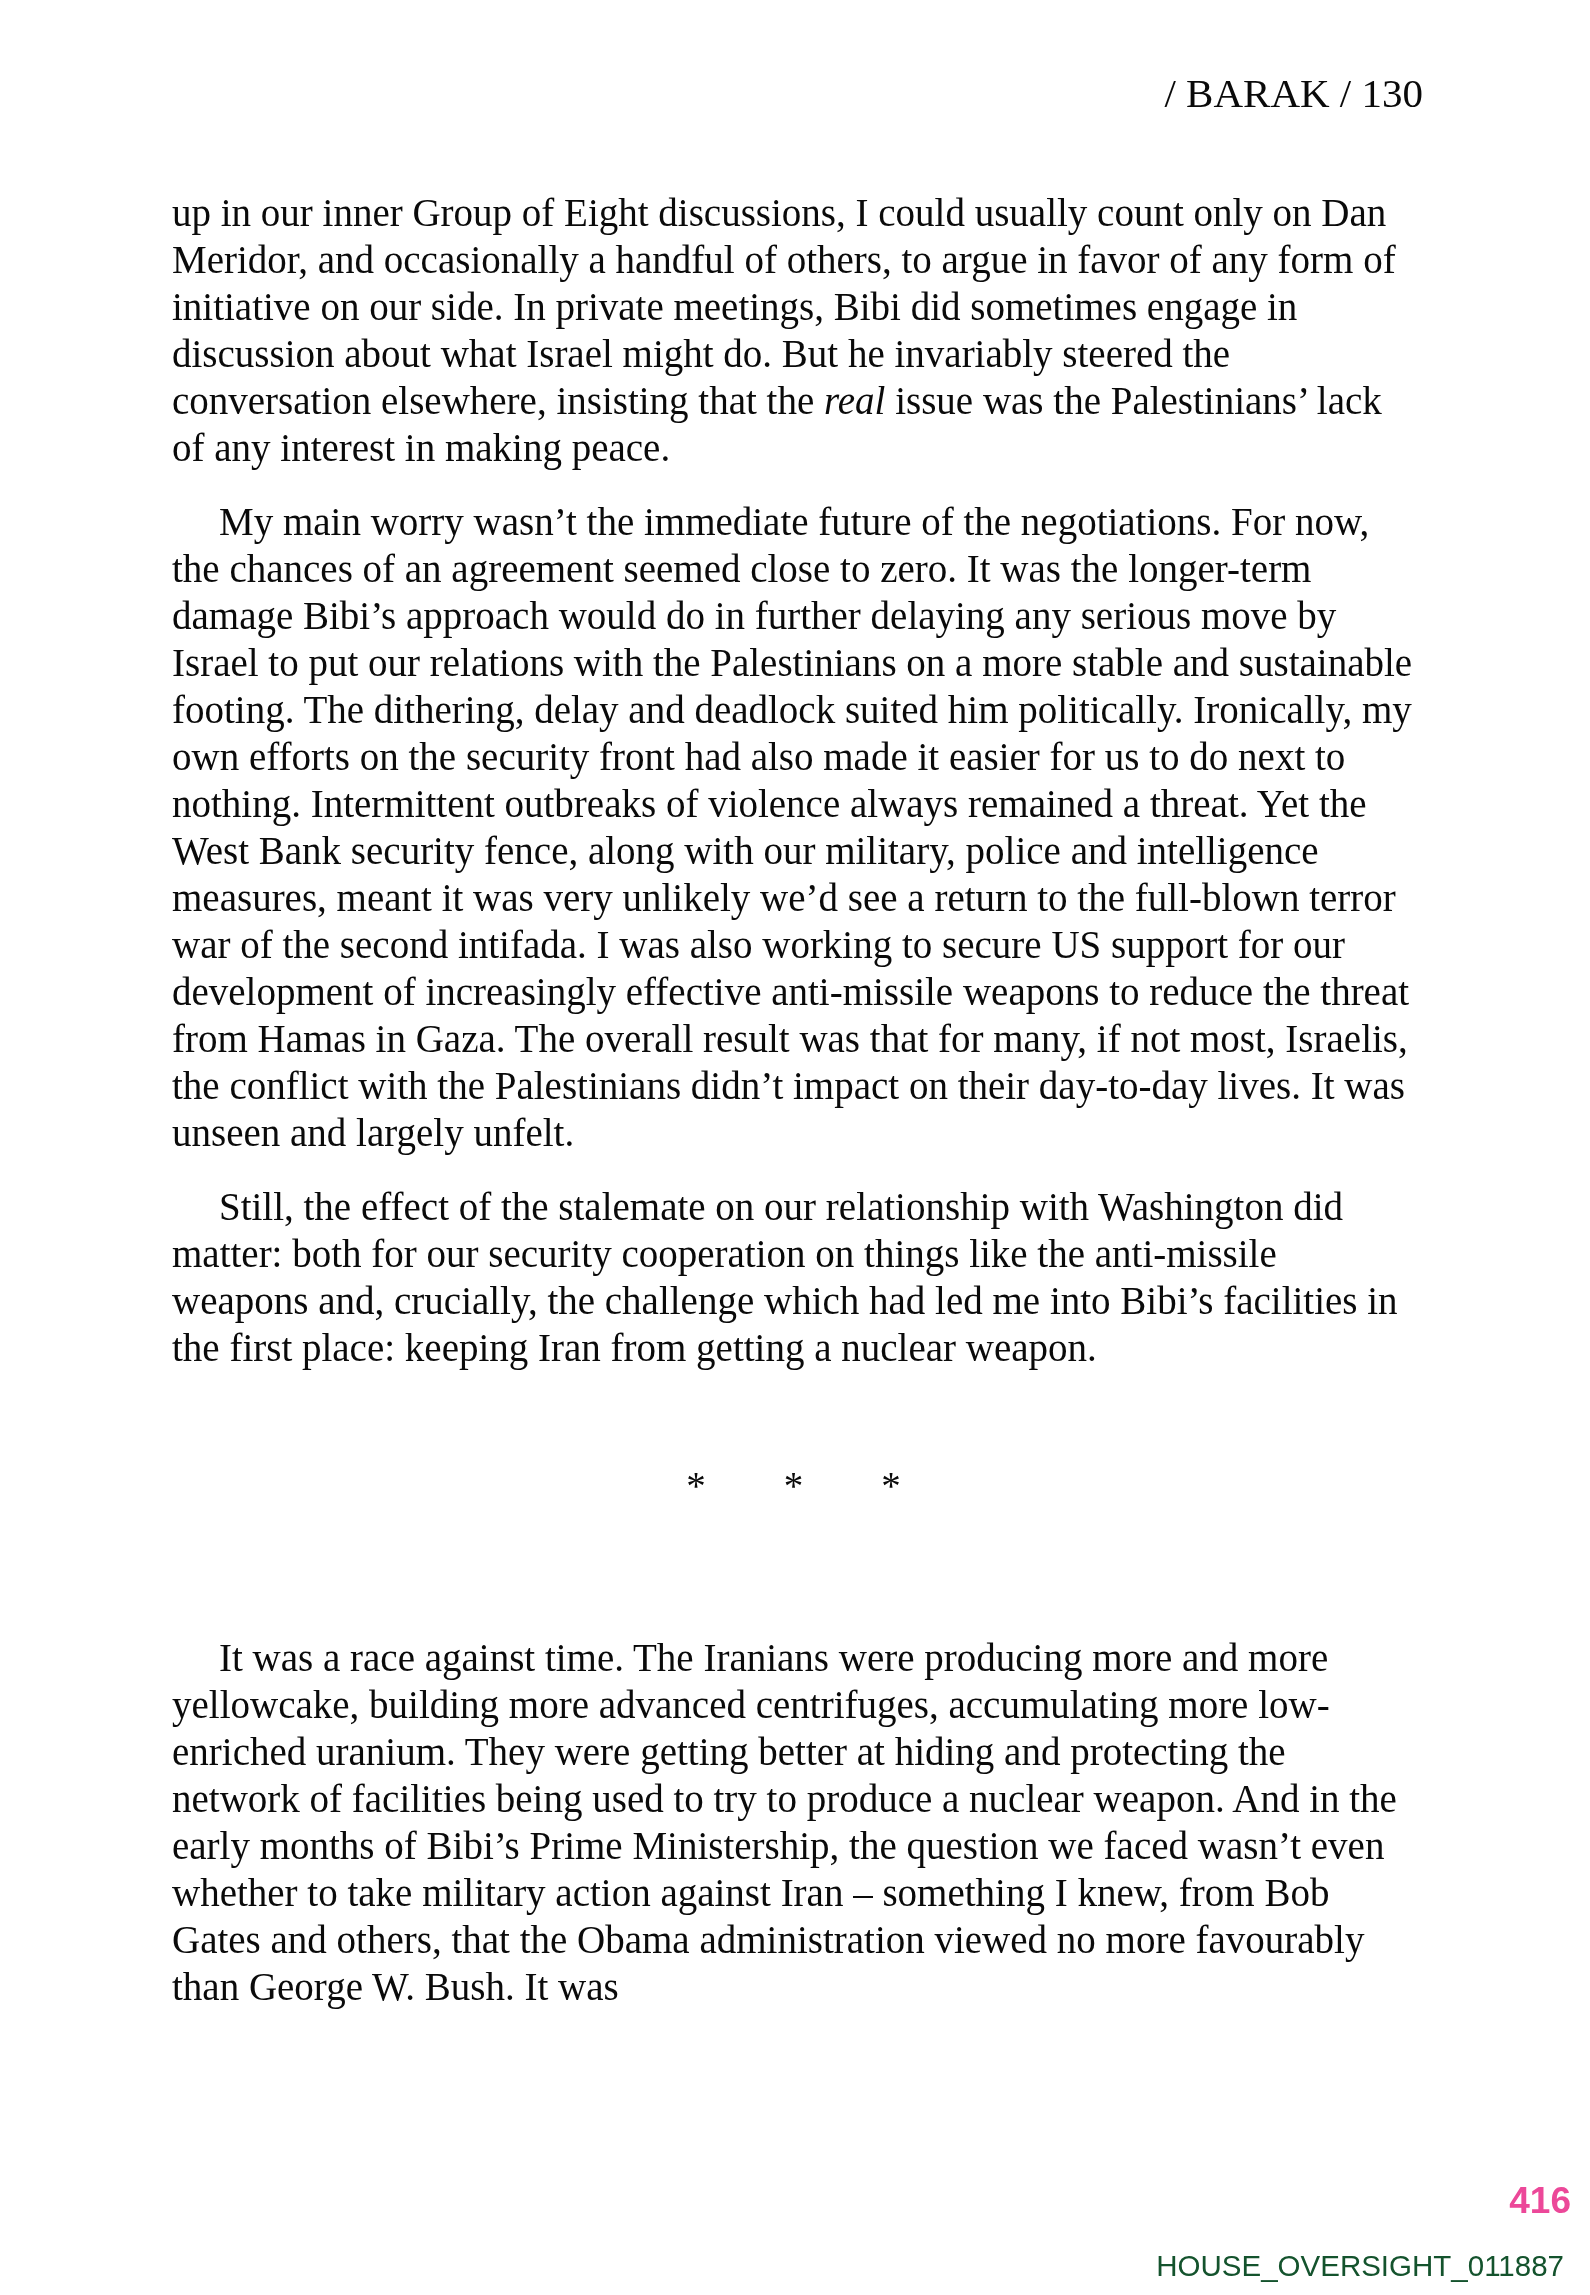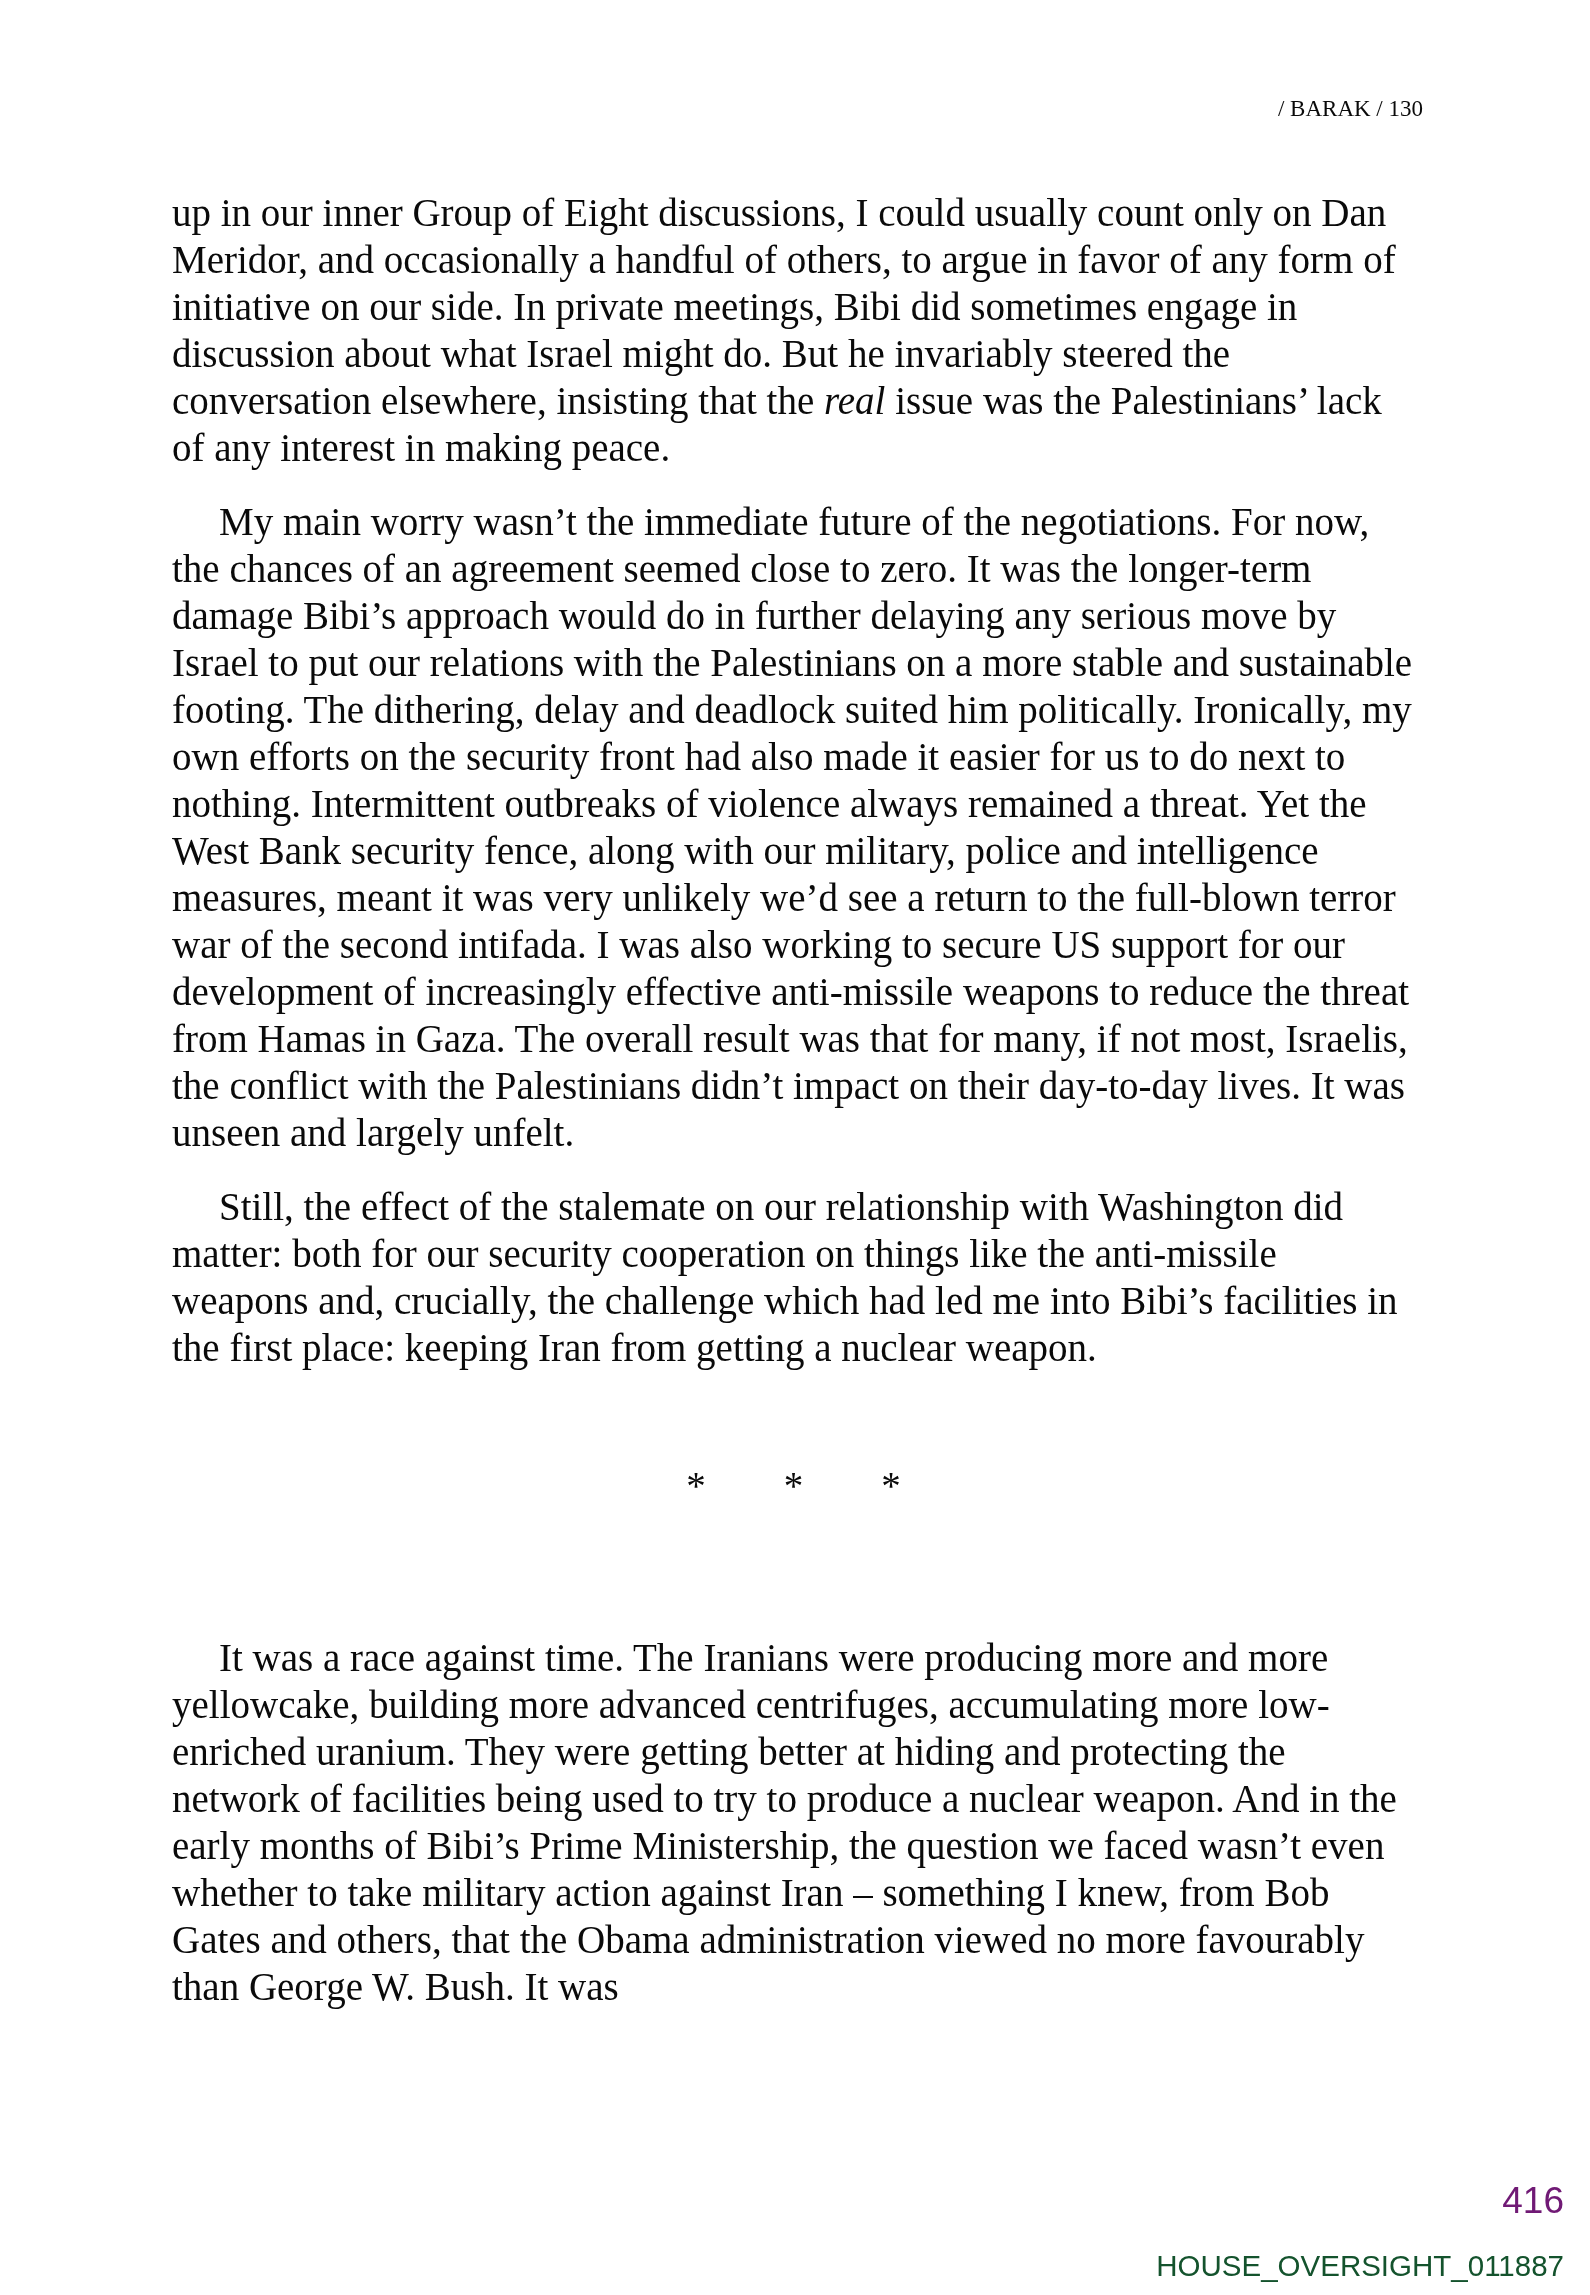--- a/index.html
+++ b/index.html
@@ -11,25 +11,25 @@
     position: relative;
     width: 1591px;
     height: 2295px;
     background: #ffffff;
     color: #0a0a0a;
     font-family: "Liberation Serif", "DejaVu Serif", serif;
     overflow: hidden;
   }
   .running-header {
     position: absolute;
-    top: 89px;
+    top: 74px;
     left: 172px;
     width: 1251px;
     text-align: right;
-    font-size: 23px;
+    font-size: 41px;
     line-height: 39px;
     white-space: pre;
   }
   .text-block {
     position: absolute;
     top: 185px;
     left: 172px;
     width: 1243px;
     font-size: 39px;
     line-height: 47px;
@@ -48,25 +48,26 @@
     display: flex;
     justify-content: center;
     gap: 78px;
     margin: 91px 0 125px 0;
     line-height: 47px;
     font-size: 39px;
   }
   .page-number {
     position: absolute;
     top: 2182px;
-    right: 27px;
+    right: 20px;
     font-family: "Liberation Sans", "DejaVu Sans", sans-serif;
     font-size: 37px;
     line-height: 37px;
-    color: #701a75;
+    color: #ec4899;
+    font-weight: bold;
   }
   .bates-stamp {
     position: absolute;
     top: 2248px;
     right: 27px;
     font-family: "Liberation Sans", "DejaVu Sans", sans-serif;
     font-size: 29.5px;
     line-height: 35px;
     color: #14532d;
   }

